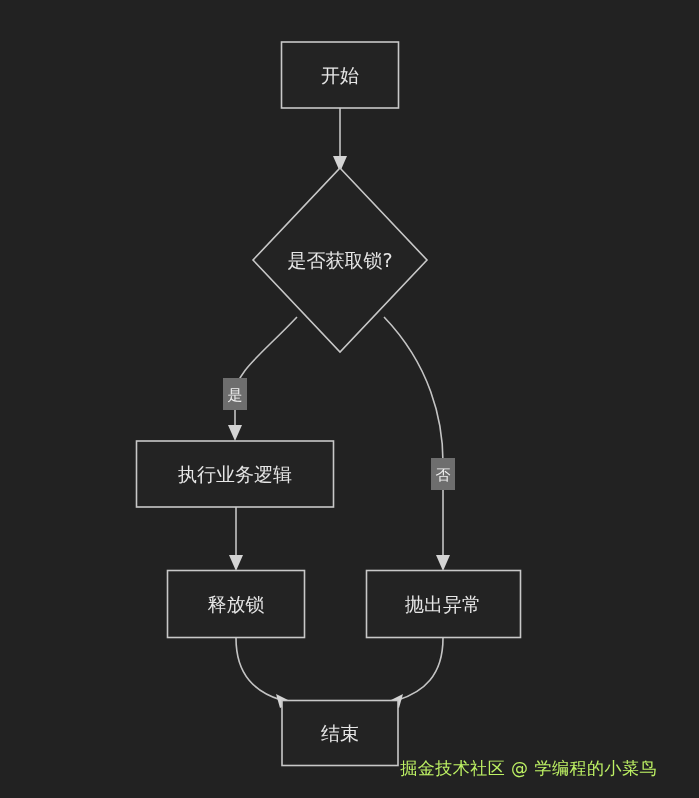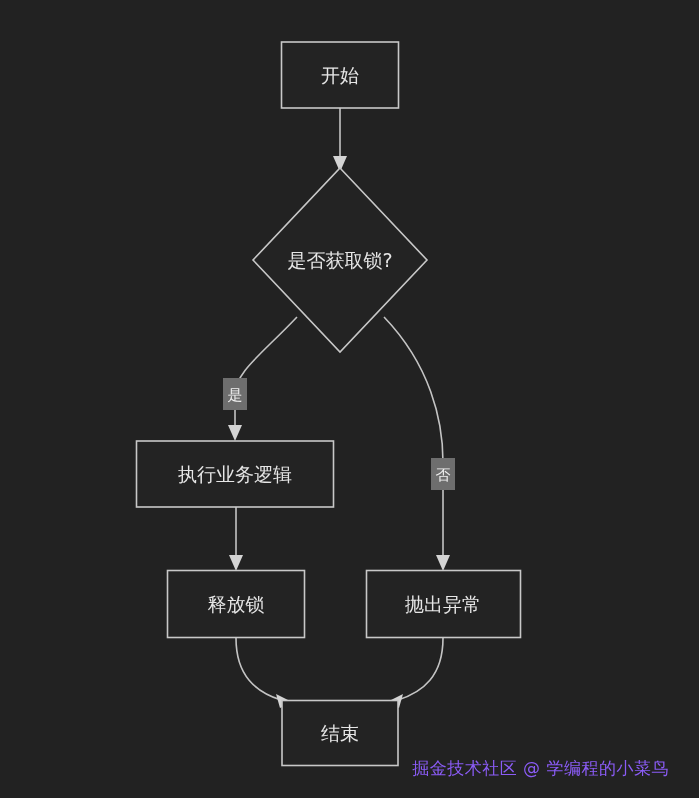--- a/index.html
+++ b/index.html
@@ -54,23 +54,23 @@
   }
   .edge-label-text {
     fill: #f0f0f0;
     font-family: "DejaVu Sans", "Liberation Sans", sans-serif;
     font-size: 15px;
     text-anchor: middle;
     dominant-baseline: middle;
   }
   .watermark {
     position: absolute;
-    right: 20px;
+    right: 32px;
     bottom: 18px;
-    color: #8b5cf6;
+    color: #bef264;
     font-family: "DejaVu Sans", "Liberation Sans", sans-serif;
     font-size: 17px;
     letter-spacing: 0.5px;
     white-space: nowrap;
     user-select: none;
   }
 </style>
 </head>
 <body>
 

